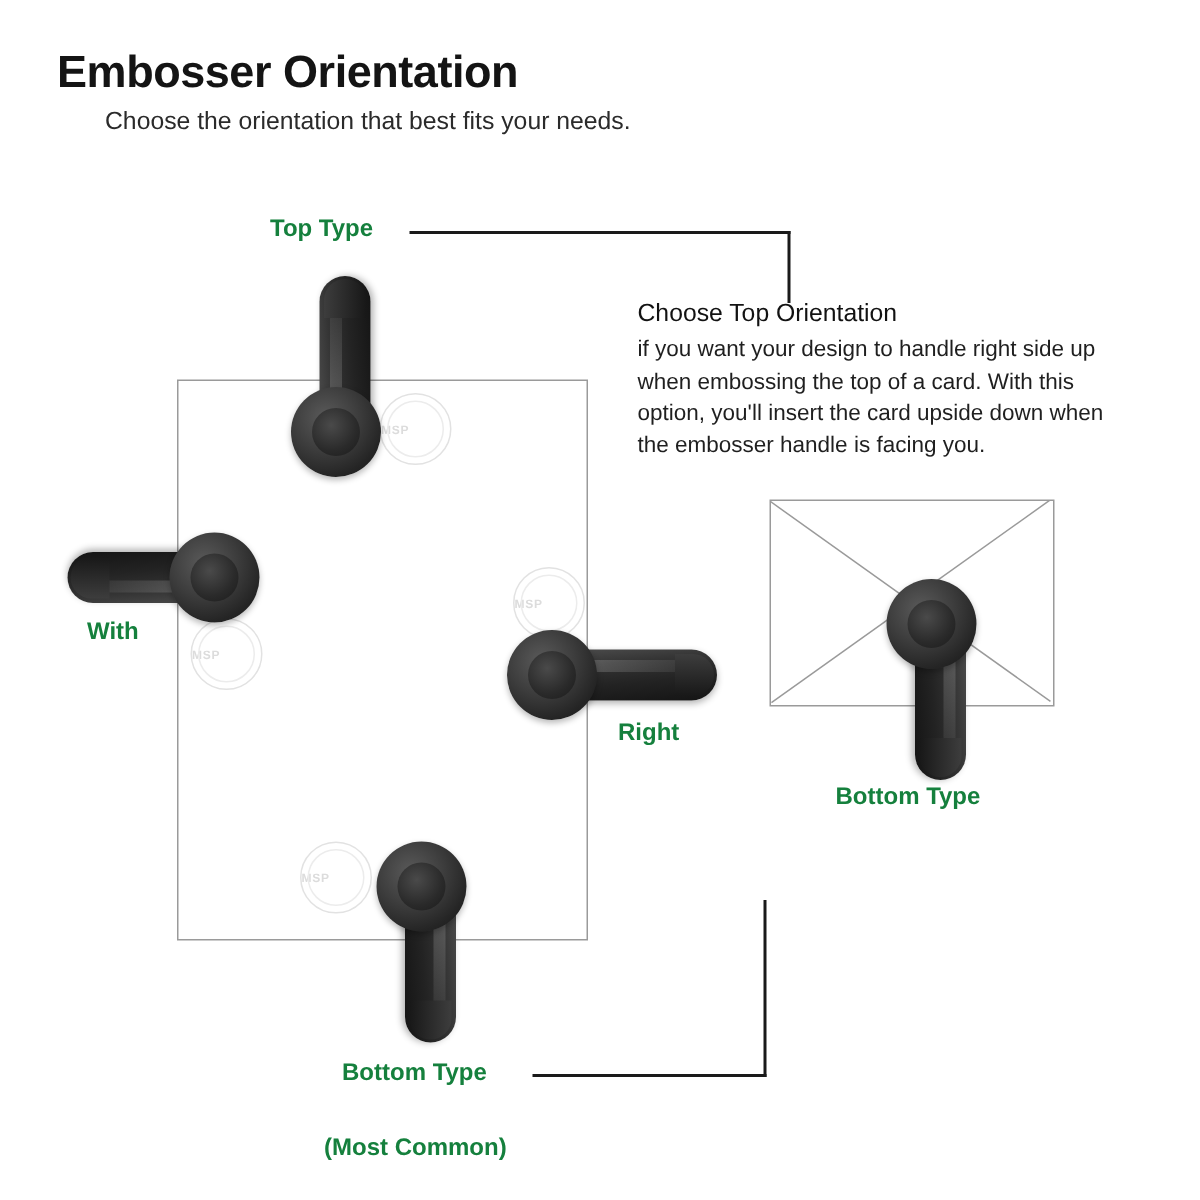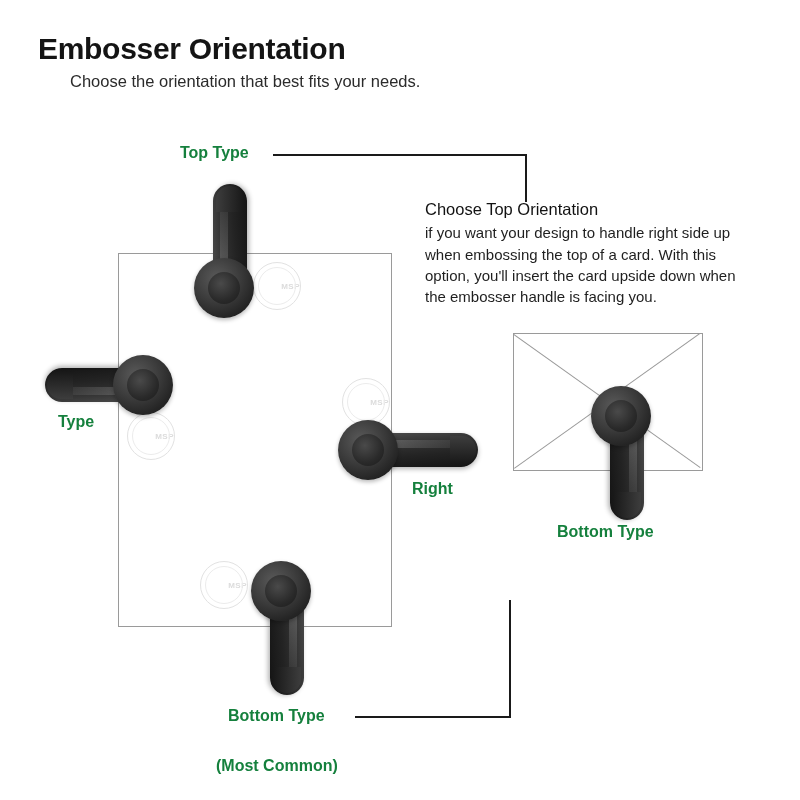--- a/index.html
+++ b/index.html
@@ -70,21 +70,21 @@
     position: absolute;
     width: 46px;
     height: 46px;
     border-radius: 50%;
     border: 1px solid #e2e2e2;
     color: #dcdcdc;
     font-size: 8px;
     font-weight: bold;
     display: flex;
     align-items: center;
-    justify-content: flex-end;
+    justify-content: flex-start;
     letter-spacing: 0.5px;
   }
   .seal::before {
     content: "";
     position: absolute;
     left: 4px; top: 4px; right: 4px; bottom: 4px;
     border: 1px solid #ececec;
     border-radius: 50%;
   }
 
@@ -227,21 +227,21 @@
     <div class="emb-arm" style="transform: rotate(90deg);"></div>
     <div class="emb-base"></div>
   </div>
 
   <div class="embosser" style="left:621px; top:416px;">
     <div class="emb-arm" style="transform: rotate(90deg);"></div>
     <div class="emb-base"></div>
   </div>
 
   <div class="label" style="left:180px; top:144px;">Top Type</div>
-  <div class="label" style="left:58px; top:413px;">Type</div>
+  <div class="label" style="left:58px; top:413px;">With</div>
   <div class="label" style="left:412px; top:480px;">Right</div>
   <div class="label" style="left:557px; top:523px;">Bottom Type</div>
   <div class="label center" style="left:228px; top:707px;">Bottom Type</div>
   <div class="label center" style="left:216px; top:729px;margin-top:28px;">(Most Common)</div>
 
   <div class="conn" style="left:273px; top:154px; width:254px; height:2px;"></div>
   <div class="conn" style="left:525px; top:154px; width:2px; height:48px;"></div>
 
   <div class="conn" style="left:355px; top:716px; width:156px; height:2px;"></div>
   <div class="conn" style="left:509px; top:600px; width:2px; height:118px;"></div>

